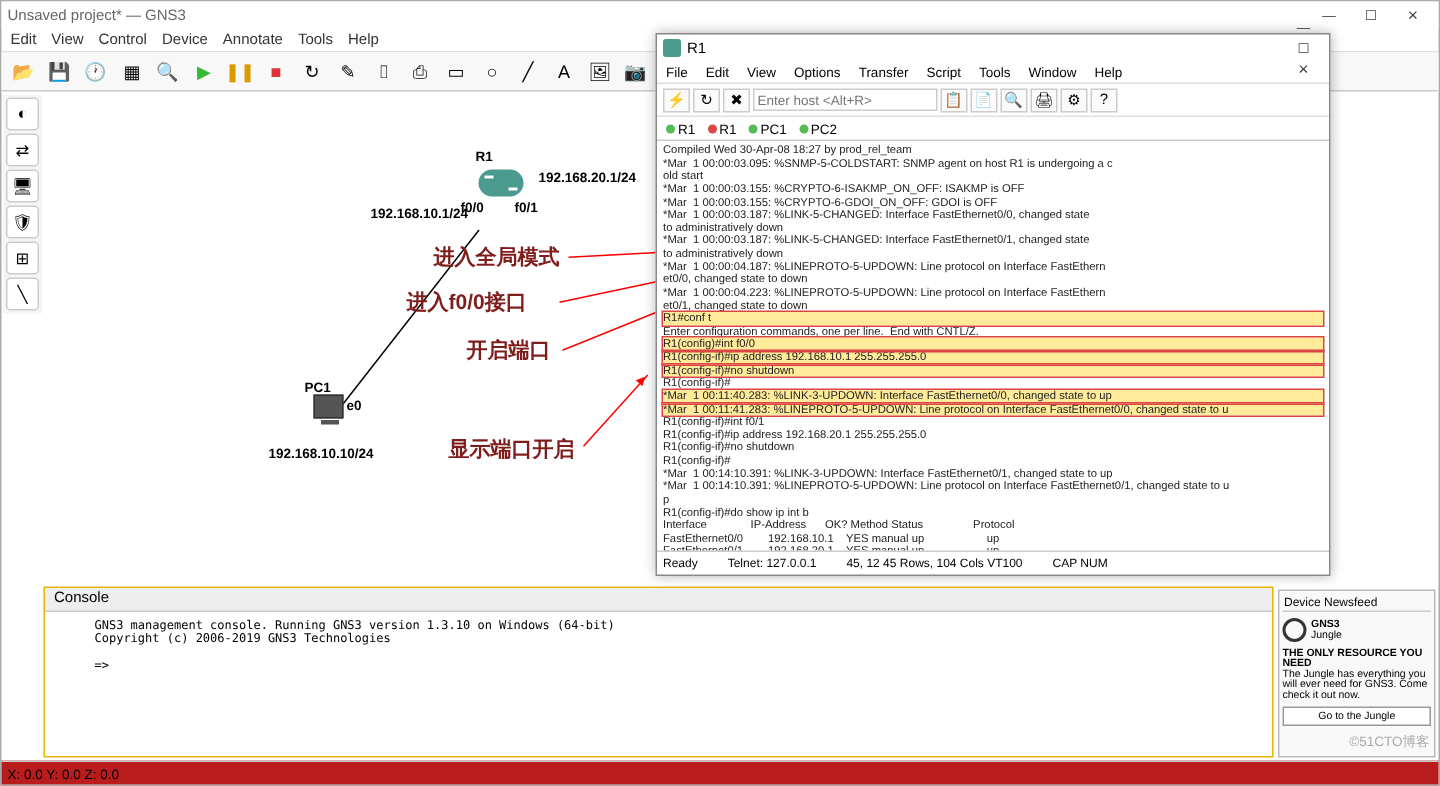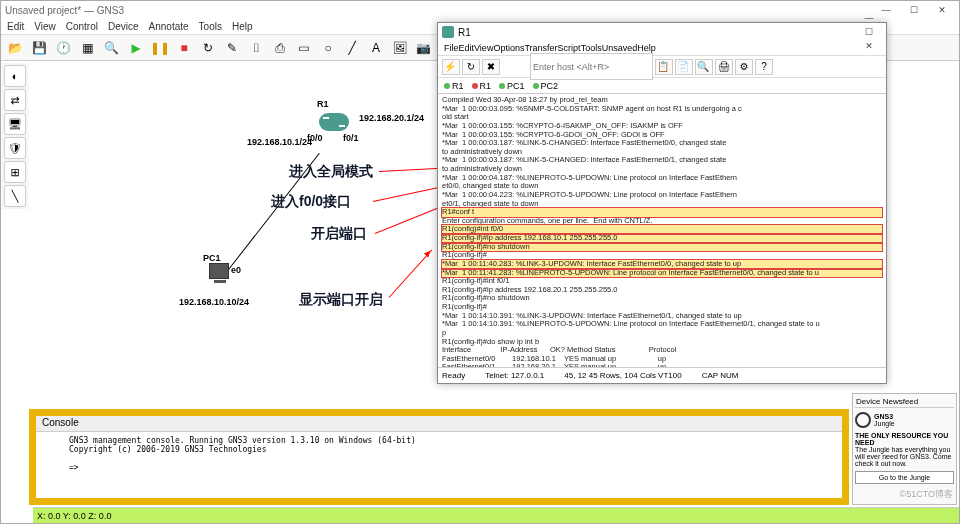--- a/index.html
+++ b/index.html
@@ -14,46 +14,46 @@
 .left-tools { position:absolute; left:1px; top:62px; width:26px; background:#f5f5f5; display:flex; flex-direction:column; gap:2px; padding:2px; }
 .lt-btn { width:22px; height:22px; background:#fff; border:1px solid #ccc; border-radius:3px; display:flex; align-items:center; justify-content:center; font-size:11px; }
 .canvas { position:absolute; left:28px; top:62px; right:2px; bottom:130px; background:#fff; }
 .router { position:absolute; left:290px; top:50px; width:30px; height:18px; background:#4a9b8e; border-radius:9px; }
 .router::before,.router::after{content:"";position:absolute;width:6px;height:2px;background:#fff;top:4px;}
 .router::before{left:4px;} .router::after{right:4px;bottom:4px;top:auto;}
 .pc { position:absolute; left:180px; top:200px; width:20px; height:16px; background:#555; border:1px solid #333; }
 .pc::after{content:"";position:absolute;left:4px;top:16px;width:12px;height:3px;background:#555;}
 .link{position:absolute;background:#000;height:1px;transform-origin:left center;}
 .label{position:absolute;font-size:9px;font-weight:bold;}
-.ann{position:absolute;font-size:14px;color:#0f172a;font-weight:bold;}
+.ann{position:absolute;font-size:14px;color:#7f1d1d;font-weight:bold;}
 .arrow{position:absolute;height:1px;background:#ff0000;transform-origin:left center;}
 .arrow::after{content:"";position:absolute;right:-1px;top:-3px;border:3px solid transparent;border-left:6px solid #ff0000;}
 .term-window { position:absolute; left:437px; top:22px; width:450px; height:362px; background:#fff; border:1px solid #888; box-shadow:0 0 8px rgba(0,0,0,0.3); display:flex; flex-direction:column; }
 .term-title{height:18px;display:flex;align-items:center;padding:0 4px;font-size:10px;}
 .term-title .ico{width:12px;height:12px;background:#4a9b8e;border-radius:2px;margin-right:4px;}
-.term-menu{height:15px;display:flex;gap:0;padding:0 6px;font-size:9px;align-items:center;border-bottom:1px solid #ddd;}
+.term-menu{height:15px;display:flex;gap:12px;padding:0 6px;font-size:9px;align-items:center;border-bottom:1px solid #ddd;}
 .term-tb{height:22px;display:flex;align-items:center;gap:2px;padding:0 4px;border-bottom:1px solid #ddd;}
 .term-tb .tbi{width:18px;height:16px;display:flex;align-items:center;justify-content:center;font-size:10px;border:1px solid #ccc;background:#fafafa;}
-.term-tb input{flex:0 0 110px;height:27px;font-size:9px;border:1px solid #ccc;padding:0 2px;margin-left:28px;}
+.term-tb input{flex:0 0 110px;height:15px;font-size:9px;border:1px solid #ccc;padding:0 2px;}
 .tabs{height:16px;display:flex;gap:8px;padding:0 6px;font-size:9px;align-items:center;border-bottom:1px solid #ccc;}
 .tabs .t{display:flex;align-items:center;gap:2px;}
 .tabs .dot{width:6px;height:6px;border-radius:50%;}
 .green{background:#5b5;} .red{background:#d44;}
 .term-body{flex:1;overflow:hidden;padding:2px 4px;font-family:Consolas,monospace;font-size:7.5px;line-height:1.15;color:#222;white-space:pre;}
 .hl{background:#ffeb99;outline:1px solid #d44;}
 .term-status{height:16px;border-top:1px solid #ccc;display:flex;align-items:center;font-size:8px;padding:0 4px;gap:20px;}
-.console-panel{position:absolute;left:28px;bottom:18px;right:110px;height:96px;border:7px solid #eab308;background:#fff;}
+.console-panel{position:absolute;left:28px;bottom:18px;right:110px;height:114px;border:1px solid #eab308;background:#fff;}
 .cp-tab{height:16px;background:#eee;border-bottom:1px solid #ccc;font-size:10px;padding:1px 6px;}
 .cp-body{padding:4px 6px;font-family:Consolas,monospace;font-size:8px;white-space:pre-line;margin-left:27px;}
 .side-panel{position:absolute;right:2px;bottom:18px;width:105px;height:112px;border:1px solid #bbb;background:#f9f9f9;font-size:7px;padding:2px;}
 .side-panel .hdr{font-size:8px;border-bottom:1px solid #ccc;padding:1px;}
 .side-panel .logo{display:flex;align-items:center;gap:3px;margin:4px 0;}
 .side-panel .lg{width:16px;height:16px;border:2px solid #333;border-radius:50%;}
 .side-panel .btn{border:1px solid #999;background:#fff;text-align:center;padding:2px;margin-top:4px;}
-.statusbar{position:absolute;left:0;bottom:0;right:0;height:16px;background:#bef264;border-top:1px solid #ccc;display:flex;align-items:center;font-size:9px;padding:0 4px;justify-content:space-between;margin-left:32px;}
+.statusbar{position:absolute;left:0;bottom:0;right:0;height:16px;background:#b91c1c;border-top:1px solid #ccc;display:flex;align-items:center;font-size:9px;padding:0 4px;justify-content:space-between;}
 .watermark{position:absolute;right:6px;bottom:22px;font-size:9px;color:#aaa;}
 </style>
 </head>
 <body>
 
 <div class="main-window">
   <div class="titlebar">
     <span>Unsaved project* — GNS3</span>
     <div class="win-ctrls">
       <span>—</span>
@@ -162,21 +162,21 @@
     </div>
   </div>
   <div class="term-menu">
     <span>File</span>
     <span>Edit</span>
     <span>View</span>
     <span>Options</span>
     <span>Transfer</span>
     <span>Script</span>
     <span>Tools</span>
-    <span>Unsaved</span>
+    <span>Window</span>
     <span>Help</span>
   </div>
   <div class="term-tb">
     <div class="tbi">⚡</div>
     <div class="tbi">↻</div>
     <div class="tbi">✖</div>
     <input placeholder="Enter host &lt;Alt+R&gt;" style="">
     <div class="tbi">📋</div>
     <div class="tbi">📄</div>
     <div class="tbi">🔍</div>

